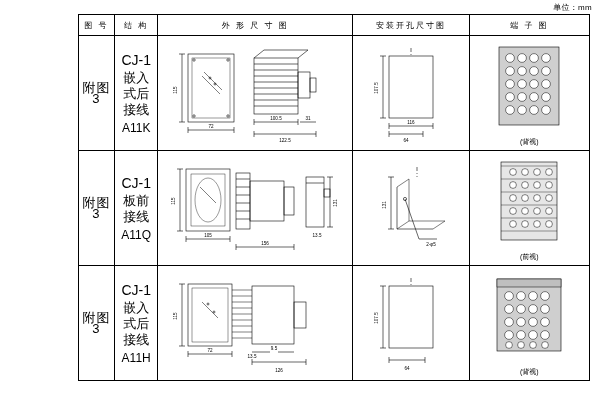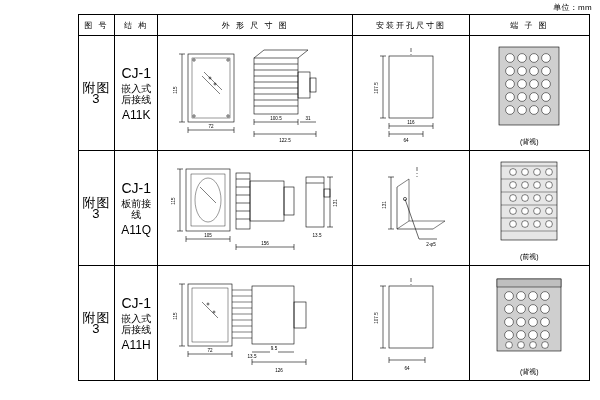--- a/index.html
+++ b/index.html
@@ -25,21 +25,21 @@
   .c-struct{width:40px;}
   .c-dim{width:190px;}
   .c-hole{width:112px;margin-top:6px;}
   .c-term{width:134px;border-radius:6px;}
   .rowbody td{height:110px;position:relative;}
   .vtext{
     font-size:13px;line-height:11px;letter-spacing:1px;
   }
   .struct-cell{padding:3px 0;}
   .struct-top{font-size:14px;margin-bottom:2px;}
-  .struct-mid{font-size:10px;line-height:11px;}
+  .struct-mid{font-size:13px;line-height:16px;}
   .struct-bot{font-size:12px;margin-top:3px;letter-spacing:0;}
   .cellwrap{position:relative;width:100%;height:100%;}
   svg{display:block;}
   .lbl{font-size:4.6px;font-family:"Liberation Sans",sans-serif;}
   .viewnote{position:absolute;bottom:1px;left:50%;transform:translateX(-50%);font-size:7px;}
   .termgrid{position:absolute;left:50%;top:50%;transform:translate(-50%,-52%);}
 </style>
 </head>
 <body>
 

